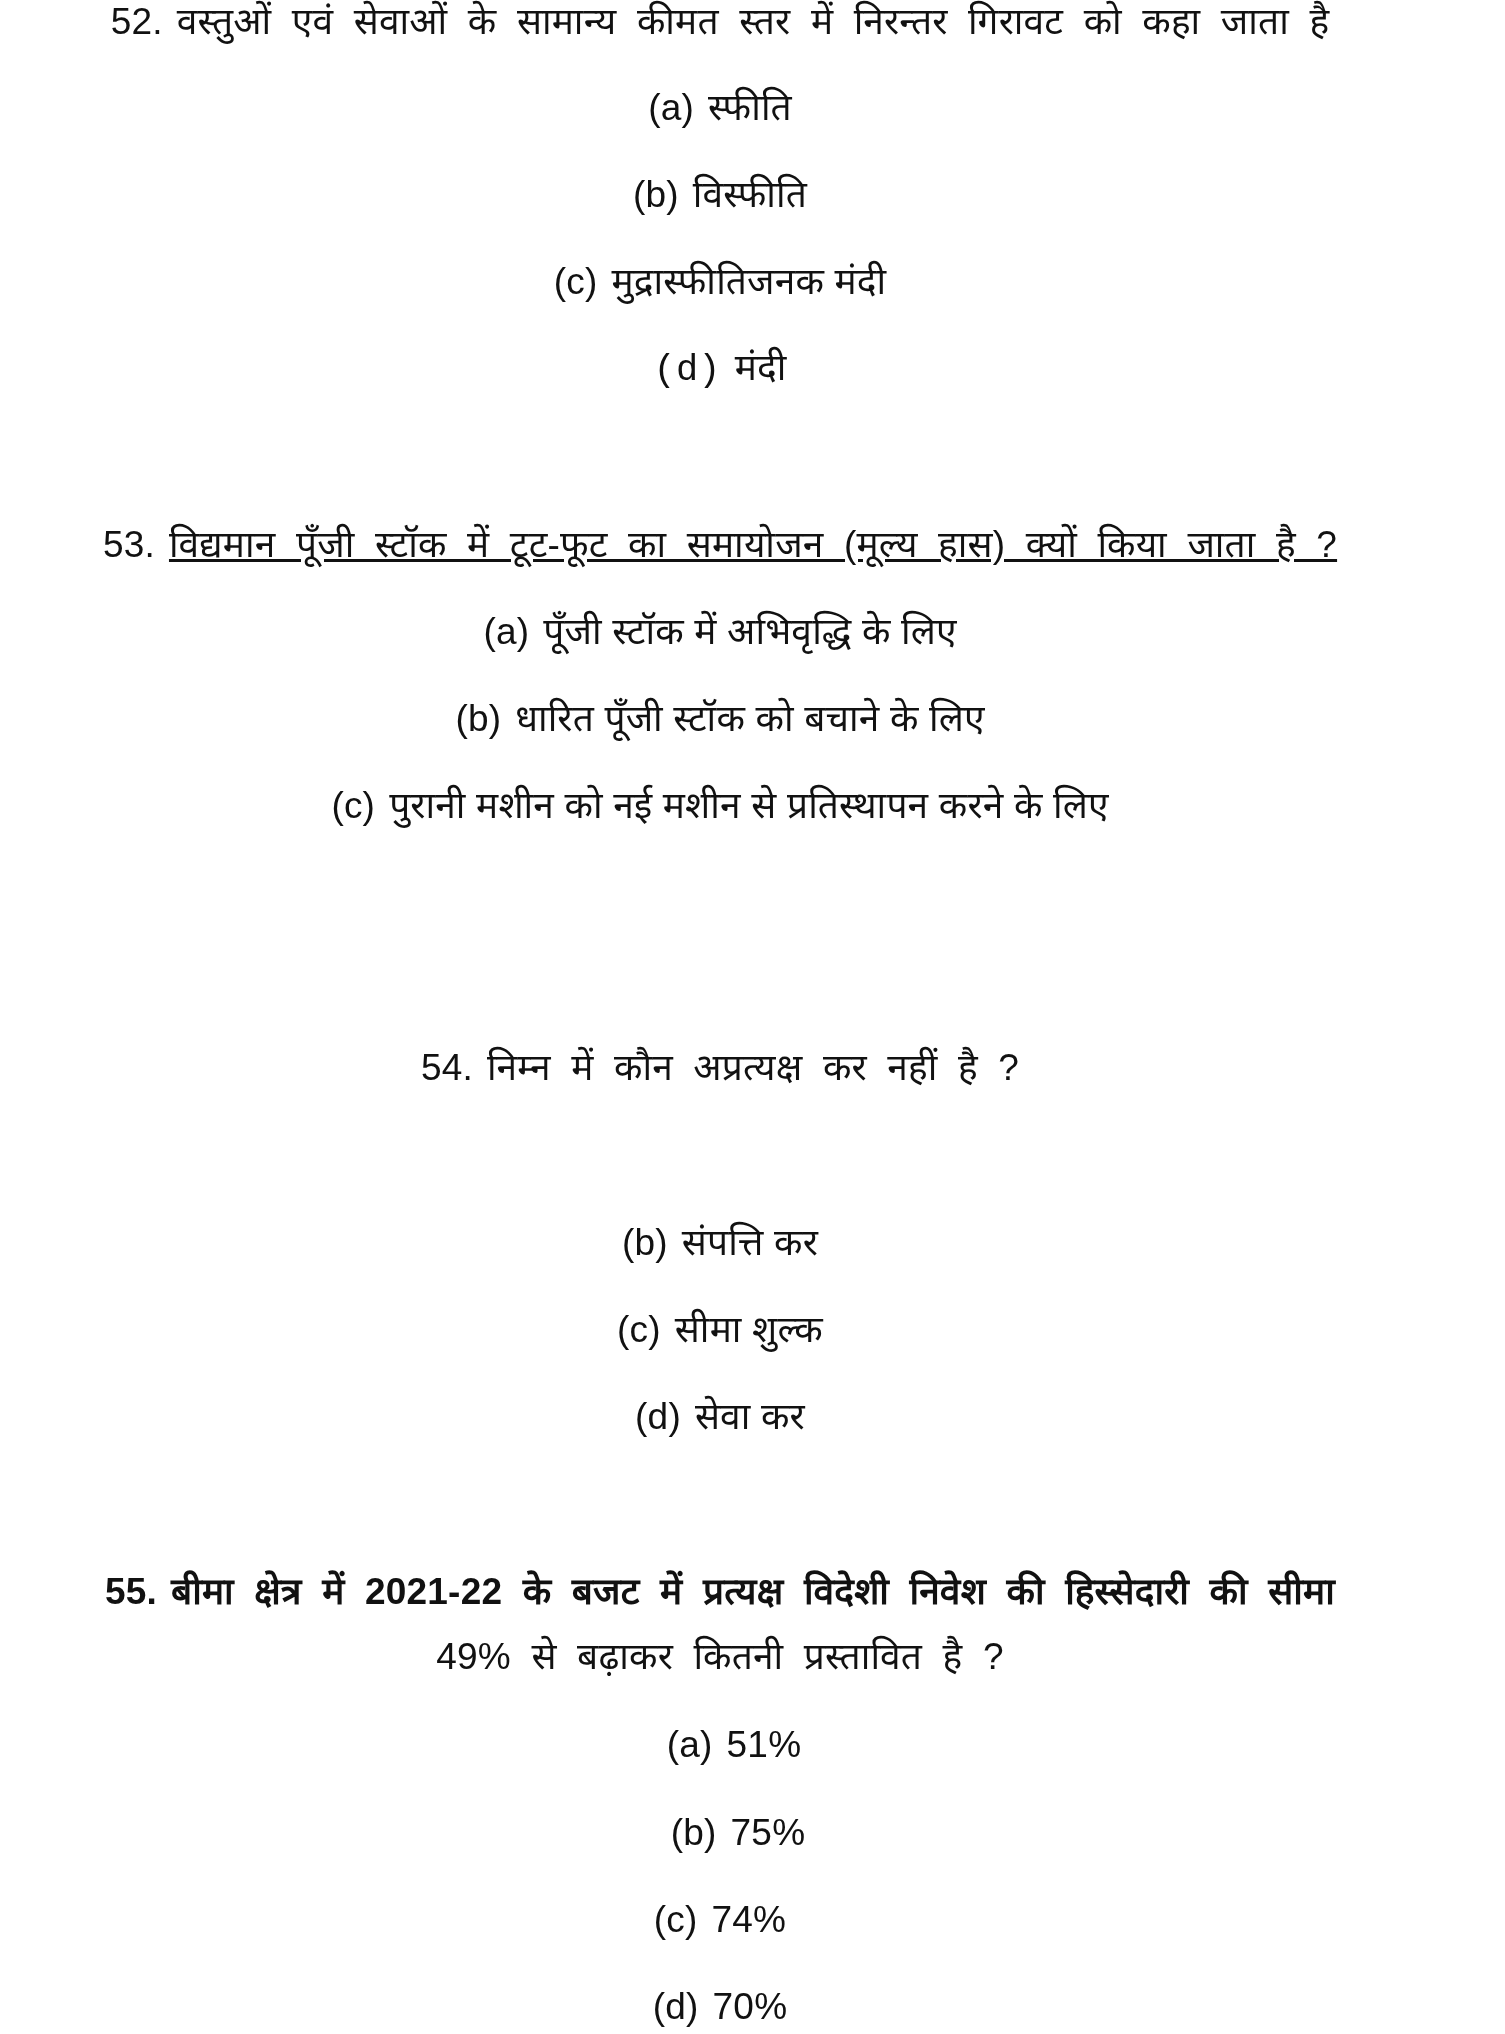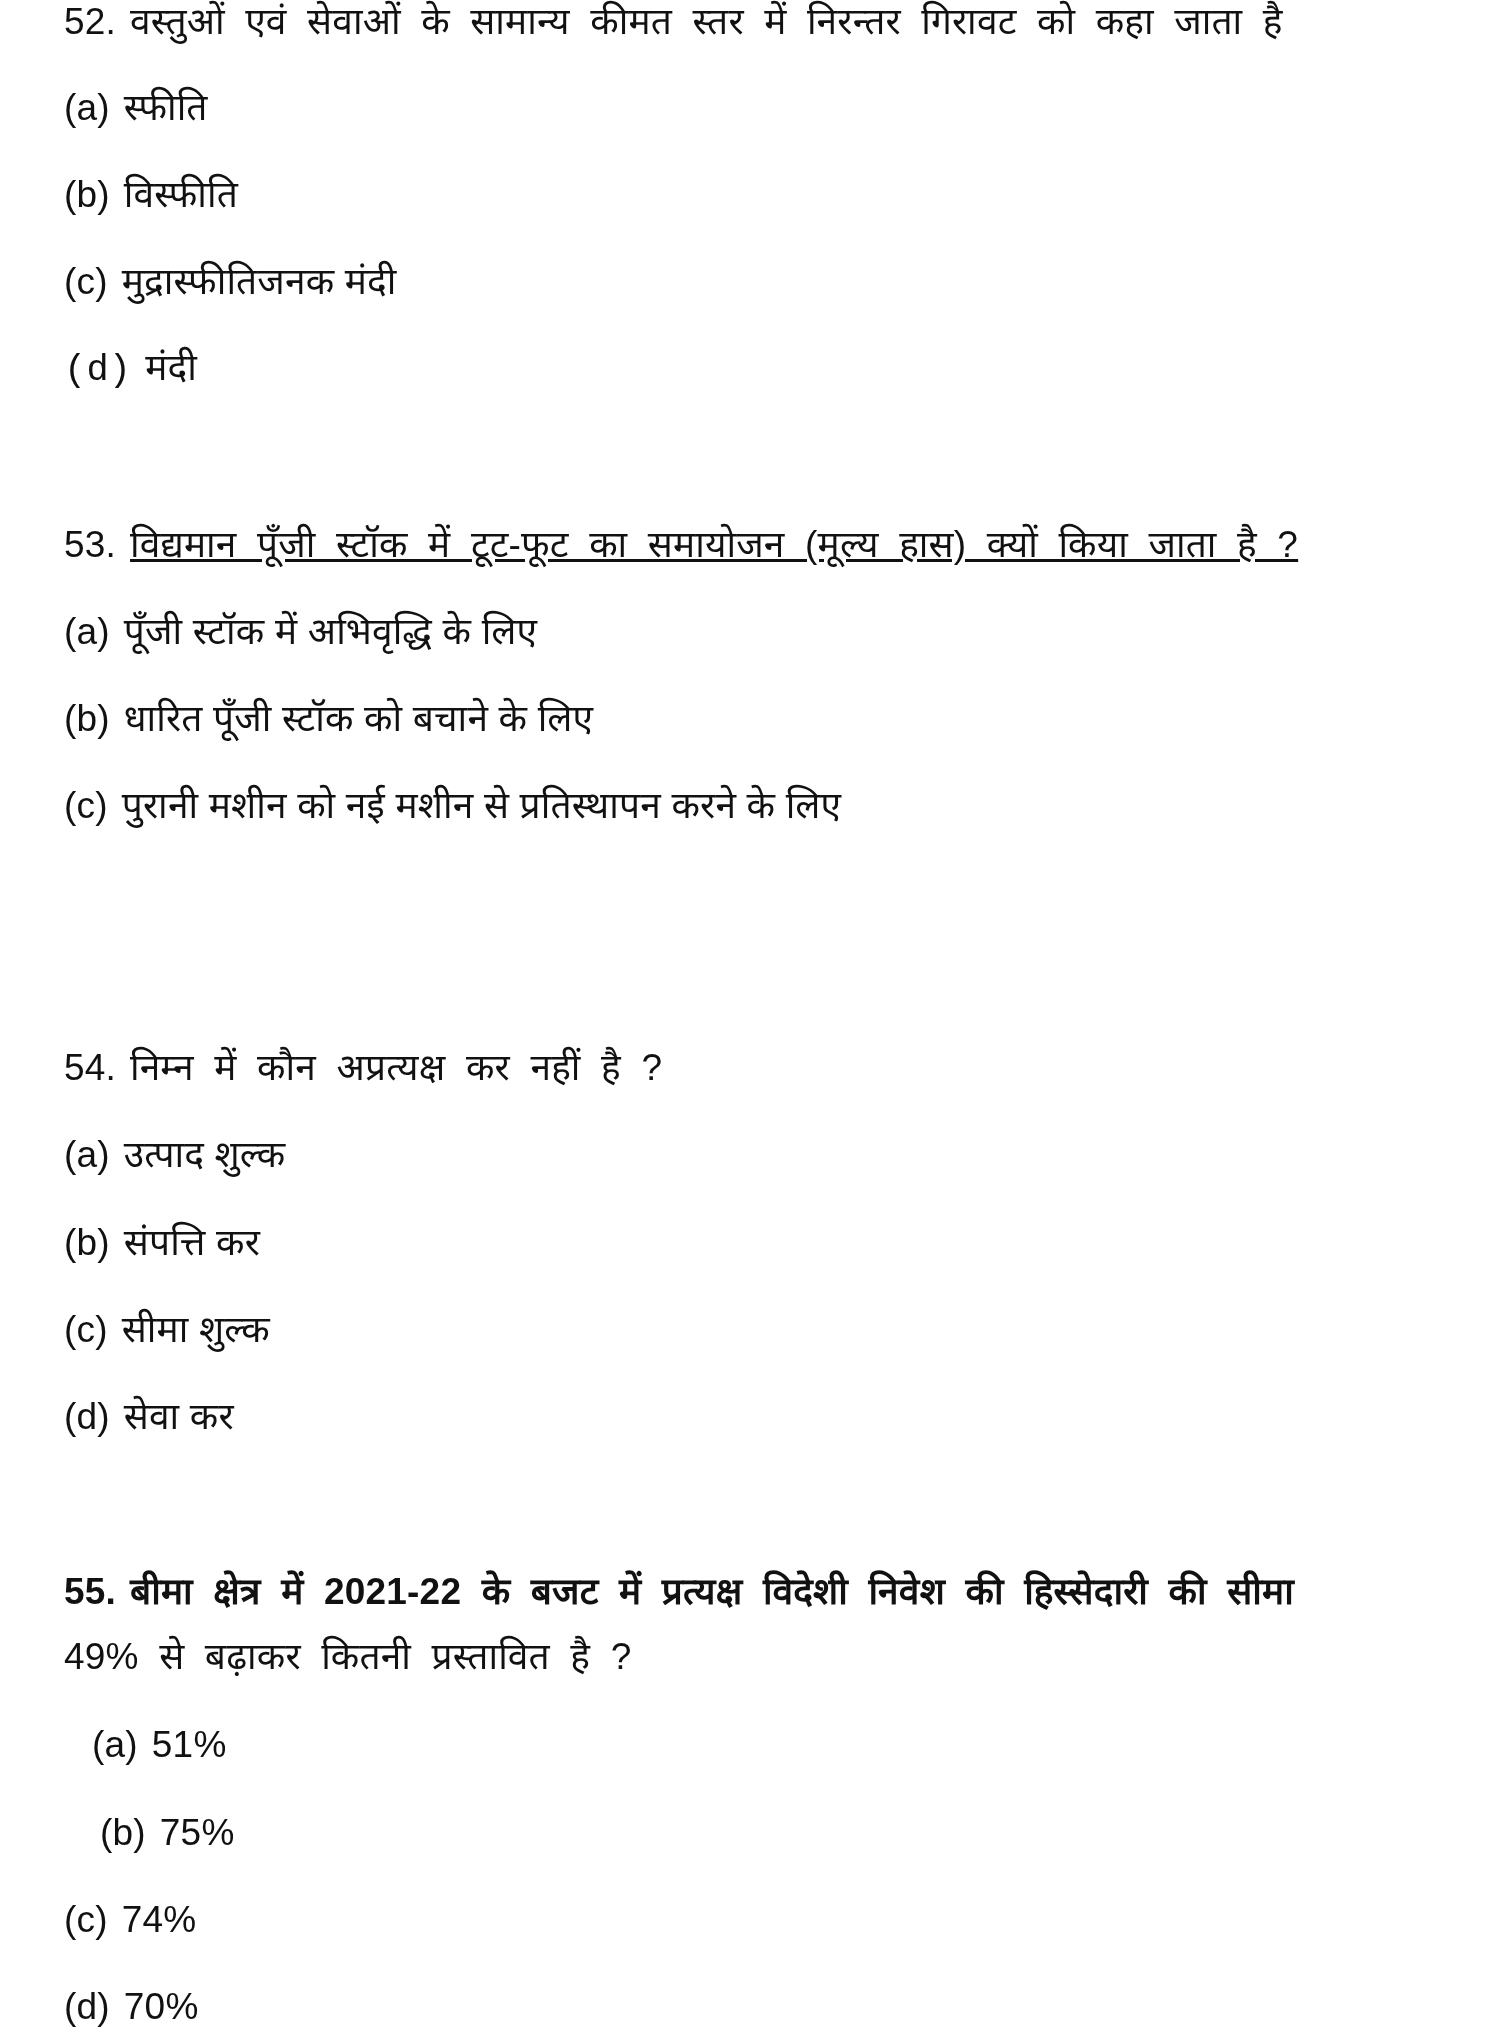--- a/index.html
+++ b/index.html
@@ -10,24 +10,25 @@
     body {
       width: 1505px;
       height: 2034px;
       overflow: hidden;
       position: relative;
       font-family: "Liberation Sans", "DejaVu Sans", sans-serif;
       color: #111111;
     }
     .page {
       position: absolute;
-      left: 8px;
+      left: 0;
       top: 0;
       width: 1424px;
       height: 2034px;
+      text-align: center;
     }
     .line {
       position: absolute;
       left: 56px;
       right: 40px;
       height: 60px;
       line-height: 60px;
       font-size: 37px;
       white-space: nowrap;
       letter-spacing: 0.2px;
@@ -70,23 +71,20 @@
   <div class="line" style="top:689px;">
     <span class="opt-label">(b)</span><span>धारित पूँजी स्टॉक को बचाने के लिए</span>
   </div>
   <div class="line" style="top:776px;">
     <span class="opt-label">(c)</span><span>पुरानी मशीन को नई मशीन से प्रतिस्थापन करने के लिए</span>
   </div>
 
   <div class="line" style="top:1038px;">
     <span class="num">54.</span><span class="question-text justify">निम्न में कौन अप्रत्यक्ष कर नहीं है ?</span>
   </div>
-  <div class="line" style="top:1125px;">
-    <span class="opt-label">(a)</span><span>उत्पाद शुल्क</span>
-  </div>
   <div class="line" style="top:1213px;">
     <span class="opt-label">(b)</span><span>संपत्ति कर</span>
   </div>
   <div class="line" style="top:1300px;">
     <span class="opt-label">(c)</span><span>सीमा शुल्क</span>
   </div>
   <div class="line" style="top:1387px;">
     <span class="opt-label">(d)</span><span>सेवा कर</span>
   </div>
 

